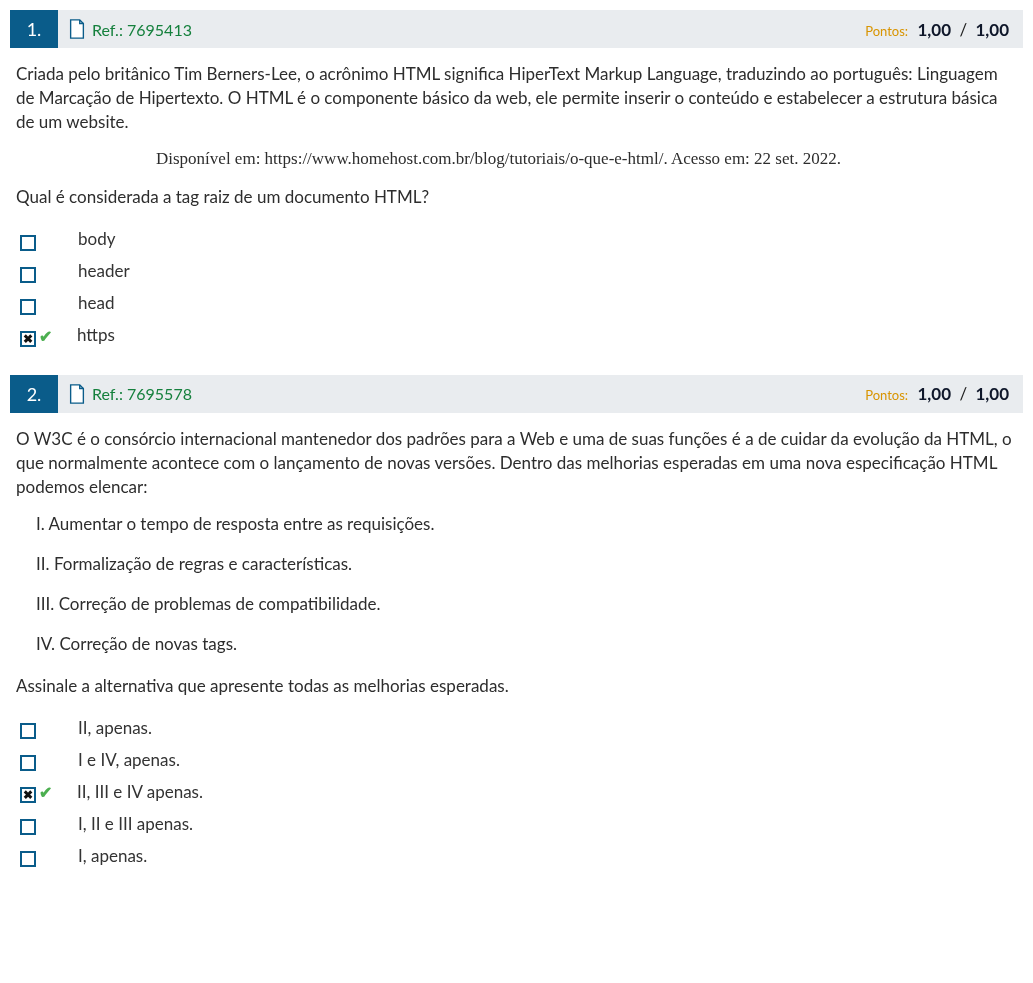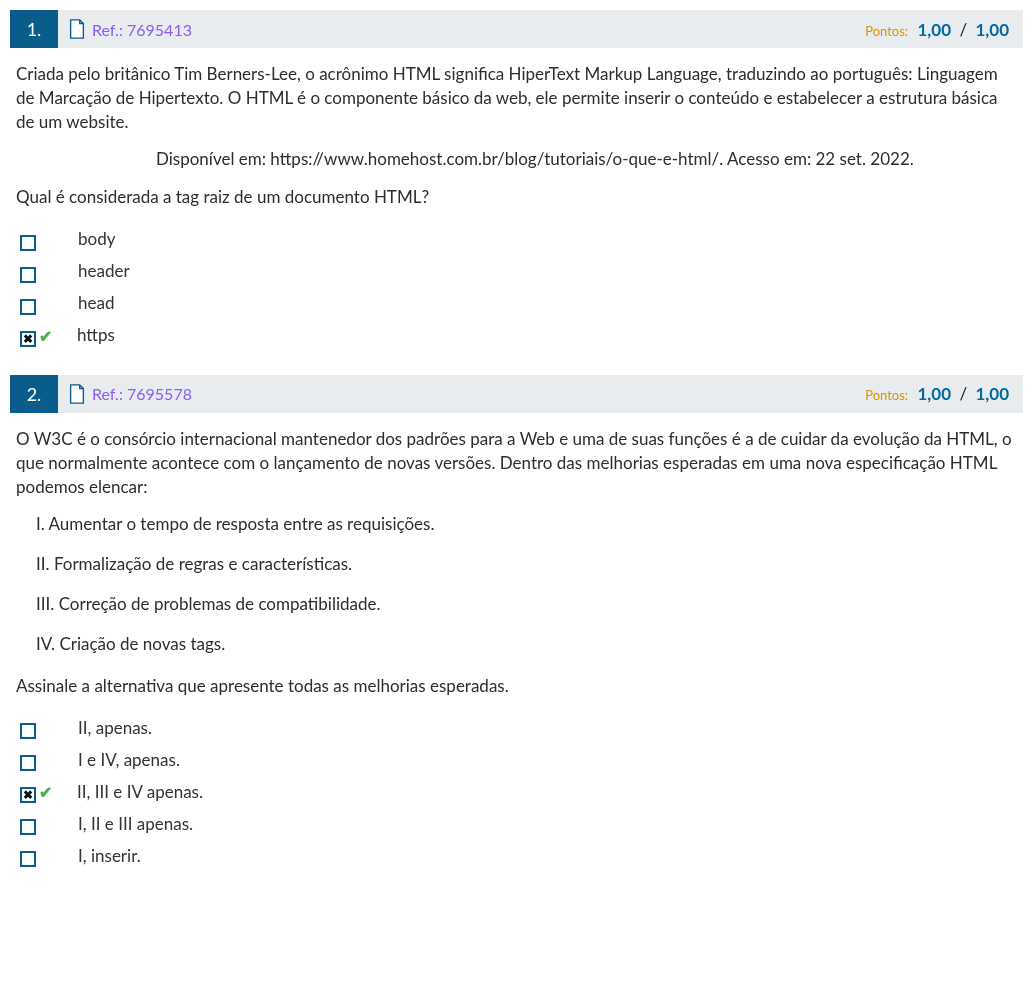--- a/index.html
+++ b/index.html
@@ -31,31 +31,31 @@
       font-weight: 400;
     }
     .doc-icon {
       margin-left: 10px;
       margin-right: 6px;
       display: flex;
       align-items: center;
     }
     .doc-icon svg { width: 18px; height: 20px; }
     .ref-label {
-      color: #8b5cf6;
+      color: #15803d;
       font-size: 16px;
     }
     .spacer { flex: 1; }
     .points-label {
       color: #d89400;
       font-size: 13px;
       margin-right: 5px;
     }
     .points-val {
-      color: #0369a1;
+      color: #0f172a;
       font-weight: 700;
       font-size: 17px;
     }
     .points-sep {
       color: #222;
       font-weight: 400;
       margin: 0 4px;
     }
     .points-wrap {
       padding-right: 14px;
@@ -65,20 +65,21 @@
       color: #2d2d2d;
       line-height: 1.4;
     }
     .question-body p {
       margin-bottom: 14px;
     }
     .centered-source {
       text-align: left;
       padding-left: 140px;
       margin-bottom: 20px;
+      font-family: Liberation Serif, serif;
     }
     .prompt-text {
       margin-bottom: 18px;
     }
     .statement-list {
       padding-left: 20px;
       margin-bottom: 18px;
     }
     .statement-list p {
       margin-bottom: 16px;
@@ -188,21 +189,21 @@
       <span class="points-sep">/</span>
       <span class="points-val">1,00</span>
     </span>
   </div>
   <div class="question-body">
     <p>O W3C é o consórcio internacional mantenedor dos padrões para a Web e uma de suas funções é a de cuidar da evolução da HTML, o que normalmente acontece com o lançamento de novas versões. Dentro das melhorias esperadas em uma nova especificação HTML podemos elencar:</p>
     <div class="statement-list">
       <p>I. Aumentar o tempo de resposta entre as requisições.</p>
       <p>II. Formalização de regras e características.</p>
       <p>III. Correção de problemas de compatibilidade.</p>
-      <p>IV. Criação de novas tags.</p>
+      <p>IV. Correção de novas tags.</p>
     </div>
     <p class="prompt-text">Assinale a alternativa que apresente todas as melhorias esperadas.</p>
     <div class="options">
       <div class="option-row">
         <span class="checkbox"></span>
         <span class="option-label indent-fix">II, apenas.</span>
       </div>
       <div class="option-row">
         <span class="checkbox"></span>
         <span class="option-label indent-fix">I e IV, apenas.</span>
@@ -211,17 +212,17 @@
         <span class="checkbox checked"></span>
         <span class="check-mark">✔</span>
         <span class="option-label" style="margin-left:22px">II, III e IV apenas.</span>
       </div>
       <div class="option-row">
         <span class="checkbox"></span>
         <span class="option-label indent-fix">I, II e III apenas.</span>
       </div>
       <div class="option-row">
         <span class="checkbox"></span>
-        <span class="option-label indent-fix">I, inserir.</span>
+        <span class="option-label indent-fix">I, apenas.</span>
       </div>
     </div>
   </div>
 </div>
 
 </body></html>

